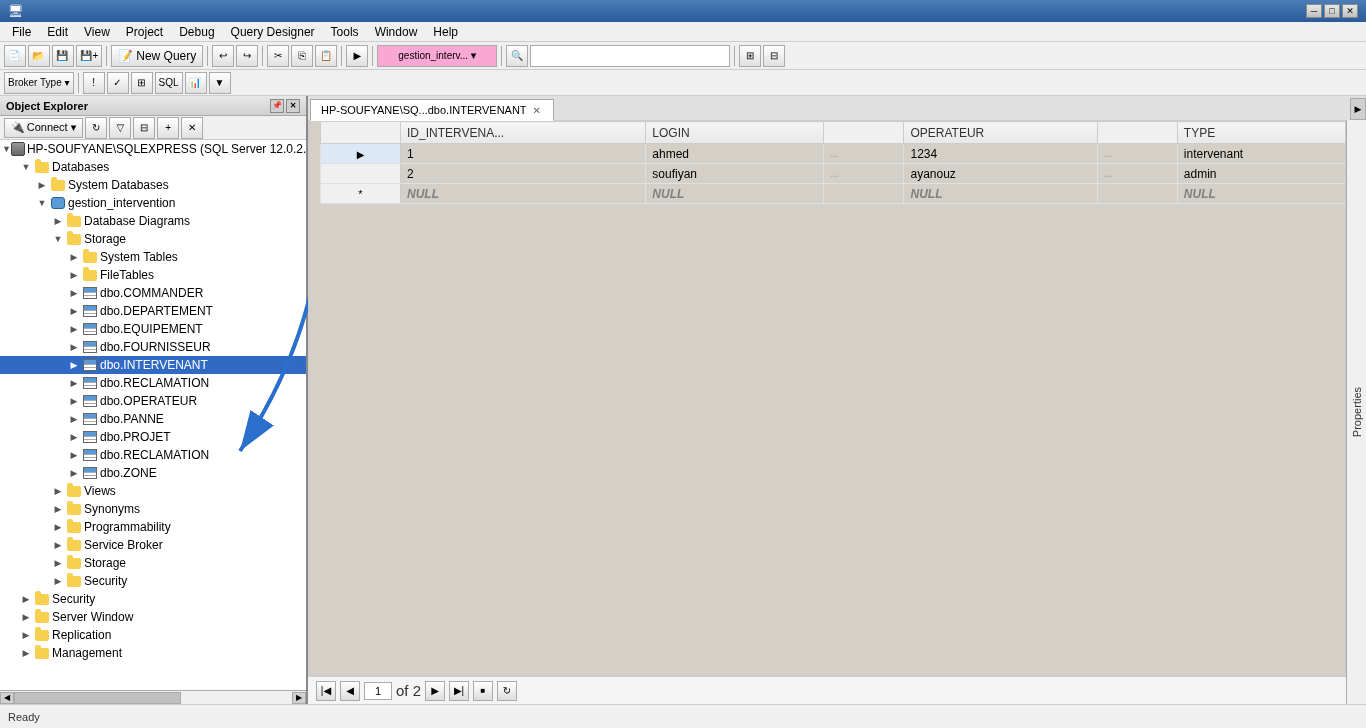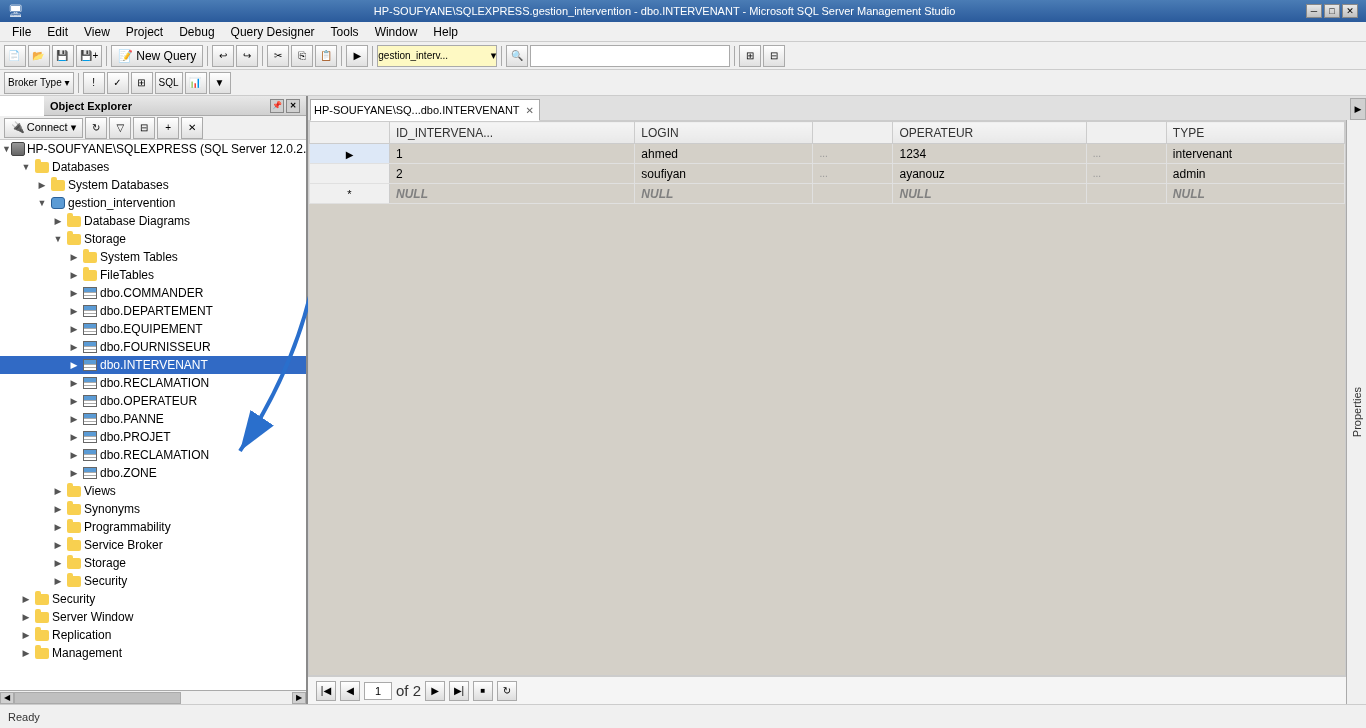--- a/index.html
+++ b/index.html
@@ -68,22 +68,22 @@
       display: flex; align-items: center; gap: 3px;
       padding: 2px 6px;
       background: linear-gradient(to bottom, #fff, #e0e0e0);
       border: 1px solid #aaa;
       cursor: pointer;
       font-size: 12px;
       height: 22px;
     }
     .toolbar-dropdown {
       height: 22px; width: 120px;
-      background: #fef9c3; border: 1px solid #aaa;
-      font-size: 11px; padding: 0 0;
+      background: #f9a8d4; border: 1px solid #aaa;
+      font-size: 11px; padding: 0 20px;
       display: flex; align-items: center; justify-content: space-between;
     }
     .toolbar-wide-dropdown {
       height: 22px; width: 180px;
       background: white; border: 1px solid #aaa;
       font-size: 11px; padding: 0 4px;
     }
 
     
     .toolbar2 {
@@ -114,21 +114,20 @@
     .panel-header {
       background: linear-gradient(to bottom, #e8e8e8, #d0d0d0);
       height: 20px;
       display: flex;
       align-items: center;
       justify-content: space-between;
       padding: 0 6px;
       border-bottom: 1px solid #aaa;
       font-size: 11px;
       font-weight: bold;
-      margin-left: 44px;
     }
     .panel-header-controls { display: flex; gap: 2px; }
     .panel-ctrl-btn {
       width: 14px; height: 14px;
       background: #d0d0d0;
       border: 1px solid #888;
       font-size: 8px;
       display: flex; align-items: center; justify-content: center;
       cursor: pointer;
     }
@@ -217,21 +216,21 @@
     }
     .tab-bar {
       background: #e0e0e0;
       height: 24px;
       display: flex;
       align-items: flex-end;
       padding-left: 2px;
     }
     .tab {
       height: 22px;
-      padding: 0 3px;
+      padding: 0 10px;
       background: #f0f0f0;
       border: 1px solid #aaa;
       border-bottom: none;
       display: flex;
       align-items: center;
       gap: 4px;
       font-size: 11px;
       cursor: pointer;
     }
     .tab.active {
@@ -249,20 +248,21 @@
     .grid-area {
       flex: 1;
       overflow: auto;
       border: 1px solid #ccc;
       margin: 0;
     }
     .data-grid {
       width: 100%;
       border-collapse: collapse;
       font-size: 12px;
+      margin-left: 11px;
     }
     .data-grid th {
       background: linear-gradient(to bottom, #f5f5f5, #e8e8e8);
       border: 1px solid #ccc;
       padding: 3px 6px;
       text-align: left;
       font-weight: normal;
       color: #333;
       height: 22px;
       min-width: 80px;
@@ -366,21 +366,20 @@
       z-index: 10;
     }
   </style>
 </head>
 <body>
 
 <div class="title-bar">
   <div style="display:flex;align-items:center;gap:6px;">
     <span style="font-size:12px;">🖥</span>
   </div>
-  <div class="title-bar-text">HP-SOUFYANE\SQLEXPRESS.gestion_intervention - dbo.INTERVENANT - Microsoft SQL Server Management Studio</div>
   <div class="title-bar-controls">
     <div class="title-btn">─</div>
     <div class="title-btn">□</div>
     <div class="title-btn">✕</div>
   </div>
 </div>
 
 <div class="menu-bar">
   <span class="menu-item">File</span>
   <span class="menu-item">Edit</span>

